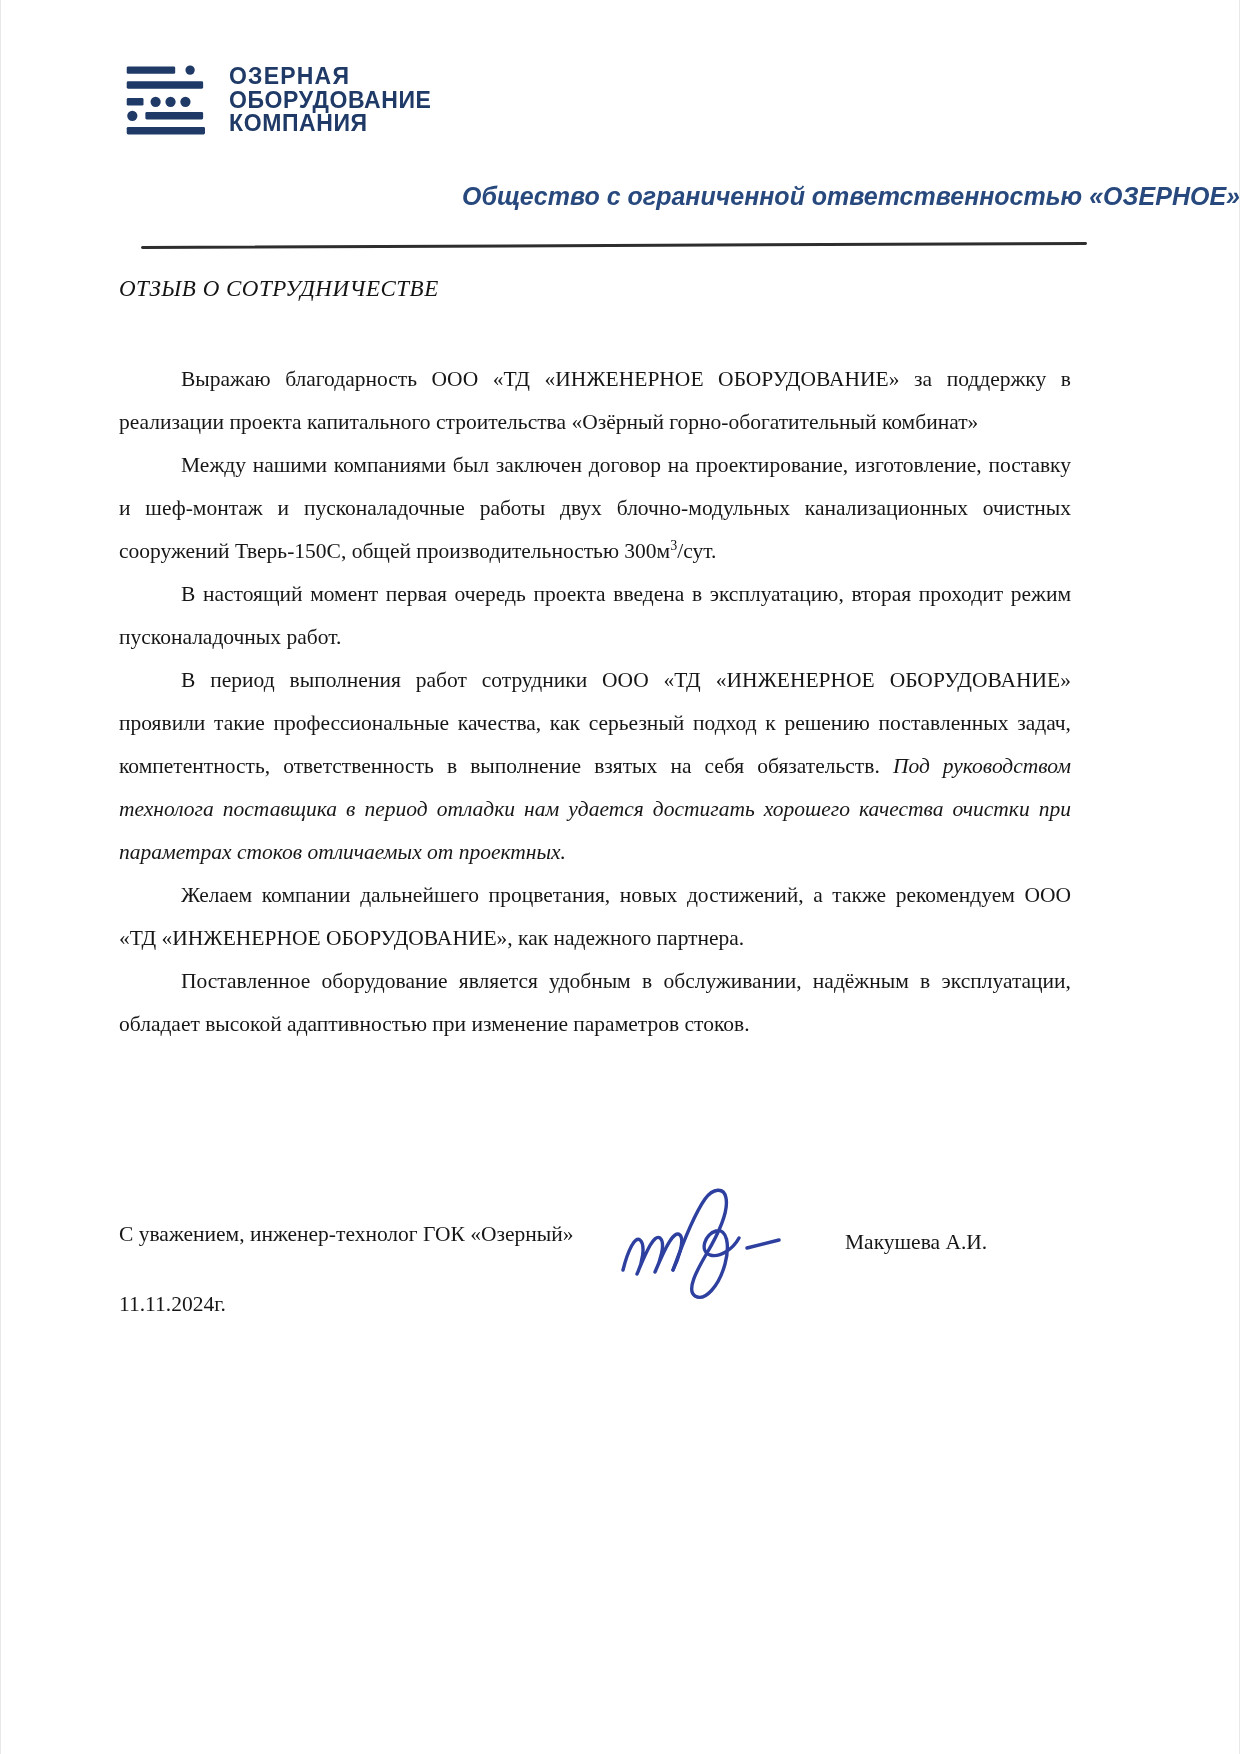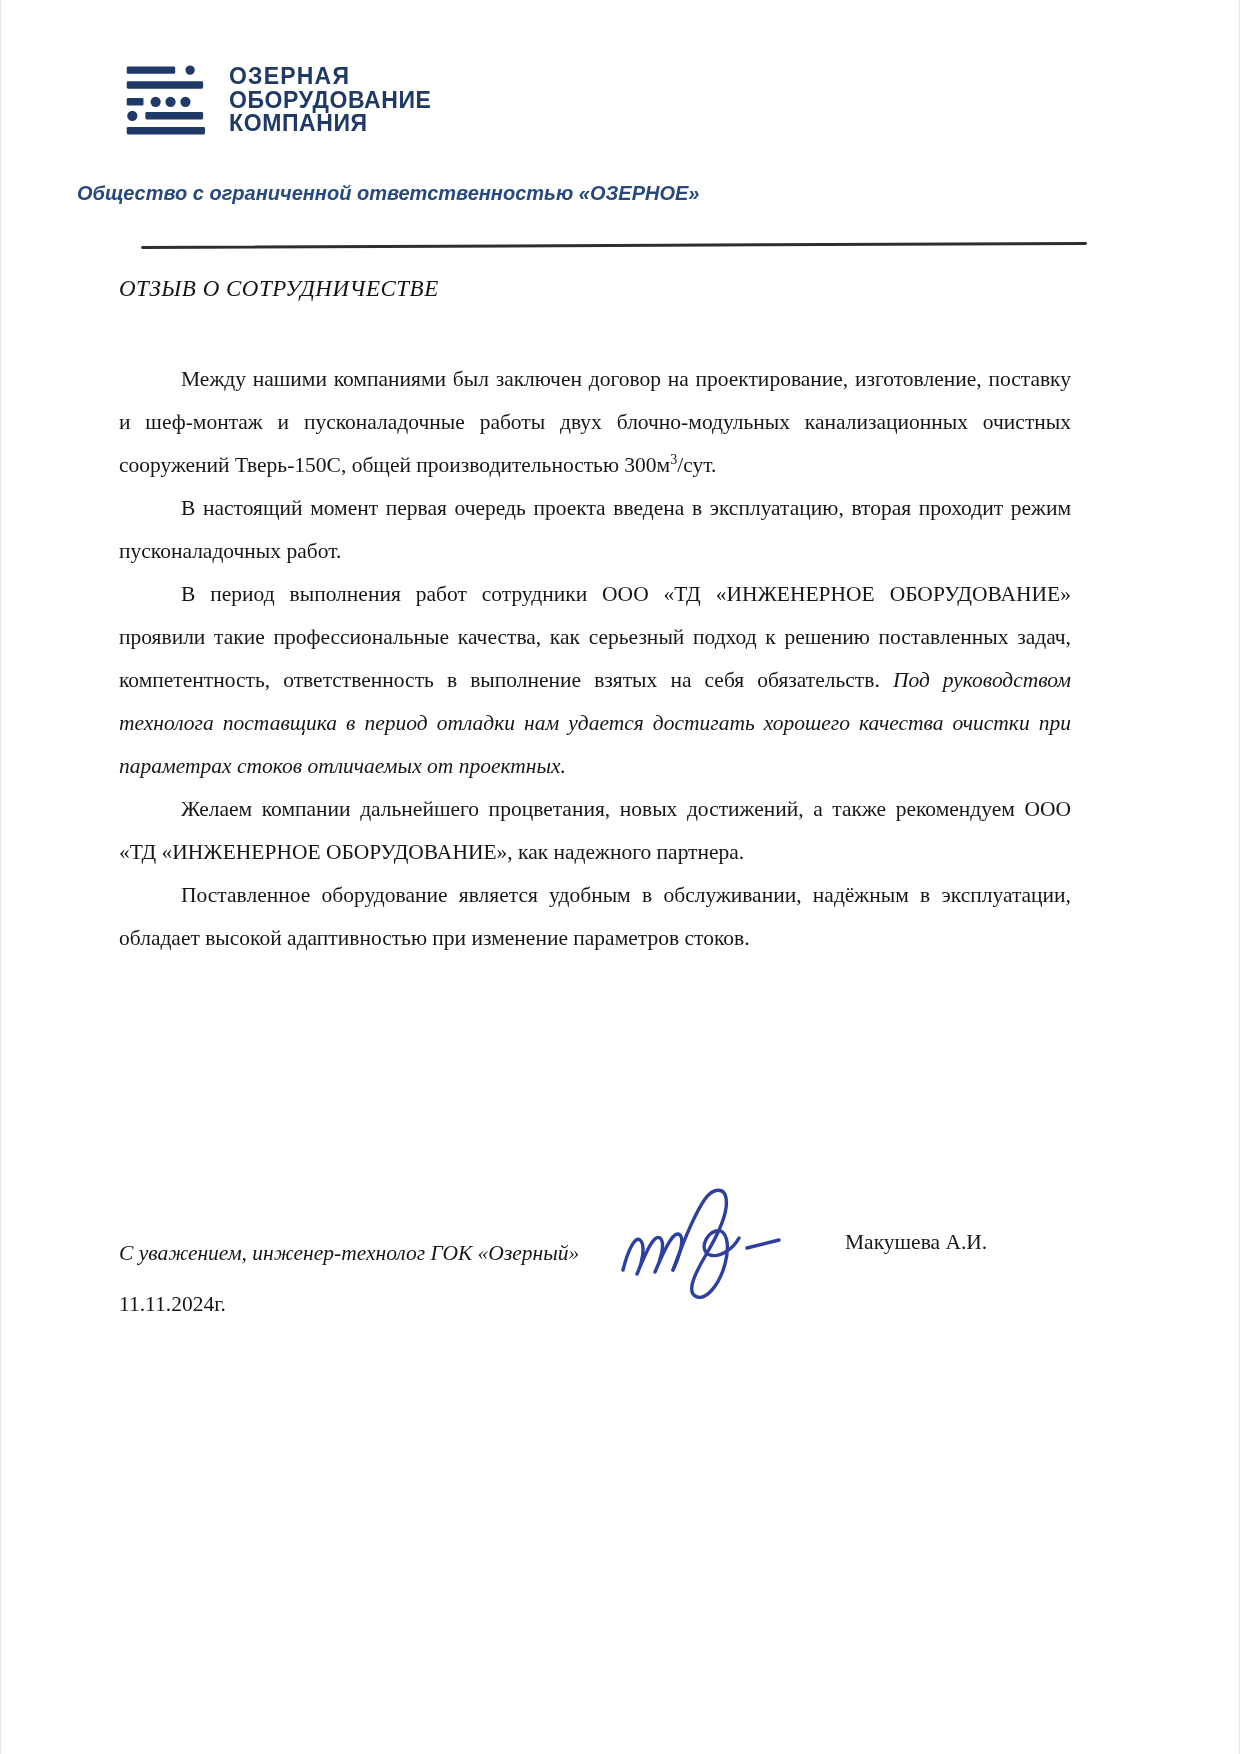--- a/index.html
+++ b/index.html
@@ -25,28 +25,28 @@
     line-height: 23.5px;
     letter-spacing: 0.6px;
     font-weight: 700;
     white-space: nowrap;
     padding-top: 2px;
   }
   .logo-text .l1 { font-weight: 800; letter-spacing: 1.2px; }
 
   .org-title {
     position: absolute;
-    left: 76px;
+    left: 83px;
     top: 182px;
     width: 1156px;
-    text-align: left;
+    text-align: right;
     font-family: "Liberation Sans", sans-serif;
     font-style: italic;
     font-weight: 700;
-    font-size: 20px;
+    font-size: 25px;
     color: #27497d;
     white-space: nowrap;
   }
 
   .head-rule {
     position: absolute;
     left: 140px;
     top: 244px;
     width: 946px;
     height: 3px;
@@ -74,21 +74,21 @@
     font-size: 21.5px;
     line-height: 43px;
     text-align: justify;
   }
   .para { margin: 0; text-indent: 62px; }
   .seg-italic { font-style: italic; }
   .para sup { font-size: 14px; line-height: 0; }
 
   
   .sig-block { position: absolute; left: 118px; top: 1186px; width: 952px; height: 140px; }
-  .closing { position: absolute; left: 0; top: 55px; font-size: 21.5px; white-space: nowrap; font-style: italic; }
+  .closing { position: absolute; left: 0; top: 36px; font-size: 21.5px; white-space: nowrap; }
   .signature { position: absolute; left: 498px; top: 0; width: 190px; height: 118px; }
   .signer { position: absolute; left: 726px; top: 44px; font-size: 21.5px; white-space: nowrap; text-align: right; }
   .doc-date { position: absolute; left: 118px; top: 1292px; font-size: 21.5px; }
 </style>
 </head>
 <body>
 
 <div class="page">
 
   <div class="logo-row">
@@ -113,20 +113,21 @@
     </div>
   </div>
 
   <div class="org-title">Общество с ограниченной ответственностью «ОЗЕРНОЕ»</div>
 
   <div class="head-rule"></div>
 
   <div class="doc-heading">ОТЗЫВ О СОТРУДНИЧЕСТВЕ</div>
 
   <div class="body-text">
+    <p class="para">Выражаю благодарность ООО «ТД «ИНЖЕНЕРНОЕ ОБОРУДОВАНИЕ» за поддержку в реализации проекта капитального строительства «Озёрный горно-обогатительный комбинат»</p>
     <p class="para"><span>Между нашими компаниями был заключен договор на проектирование, изготовление, поставку и шеф-монтаж и пусконаладочные работы двух блочно-модульных канализационных очистных сооружений Тверь-150С, общей производительностью 300м</span><sup>3</sup><span>/сут.</span></p>
     <p class="para">В настоящий момент первая очередь проекта введена в эксплуатацию, вторая проходит режим пусконаладочных работ.</p>
     <p class="para"><span>В период выполнения работ сотрудники ООО «ТД «ИНЖЕНЕРНОЕ ОБОРУДОВАНИЕ» проявили такие профессиональные качества, как серьезный подход к решению поставленных задач, компетентность, ответственность в выполнение взятых на себя обязательств.</span> <span class="seg-italic">Под руководством технолога поставщика в период отладки нам удается достигать хорошего качества очистки при параметрах стоков отличаемых от проектных.</span></p>
     <p class="para">Желаем компании дальнейшего процветания, новых достижений, а также рекомендуем ООО «ТД «ИНЖЕНЕРНОЕ ОБОРУДОВАНИЕ», как надежного партнера.</p>
     <p class="para">Поставленное оборудование является удобным в обслуживании, надёжным в эксплуатации, обладает высокой адаптивностью при изменение параметров стоков.</p>
   </div>
 
   <div class="sig-block">
     <span class="closing">С уважением, инженер-технолог ГОК «Озерный»</span>
     <svg class="signature" viewBox="0 0 190 118" xmlns="http://www.w3.org/2000/svg">

